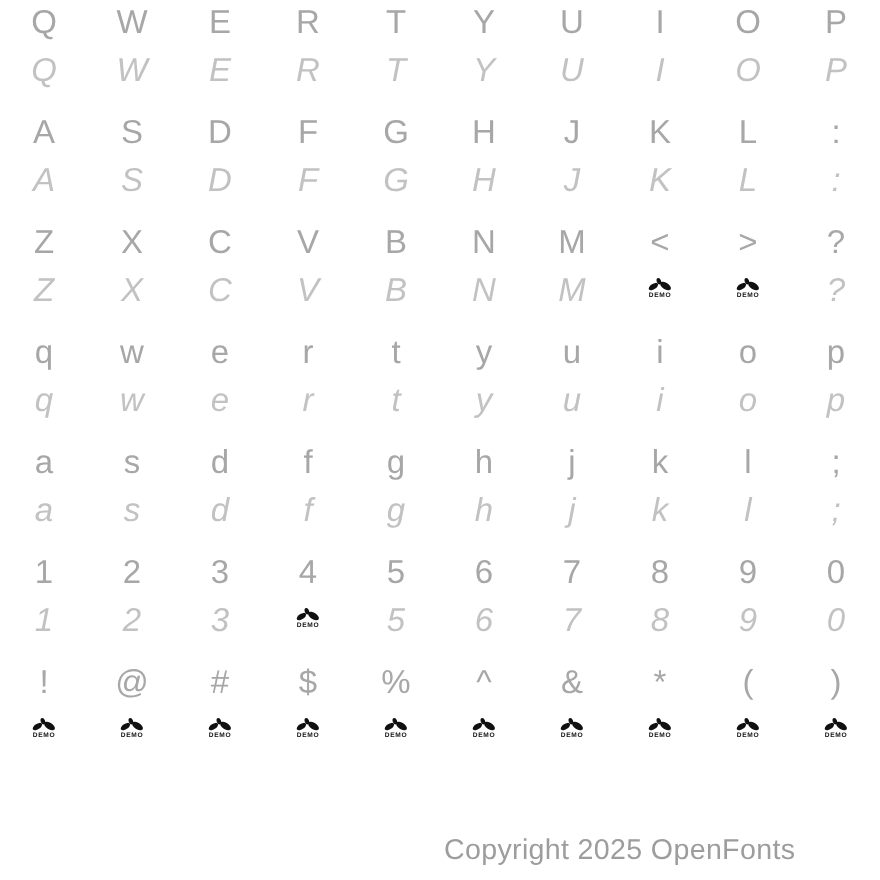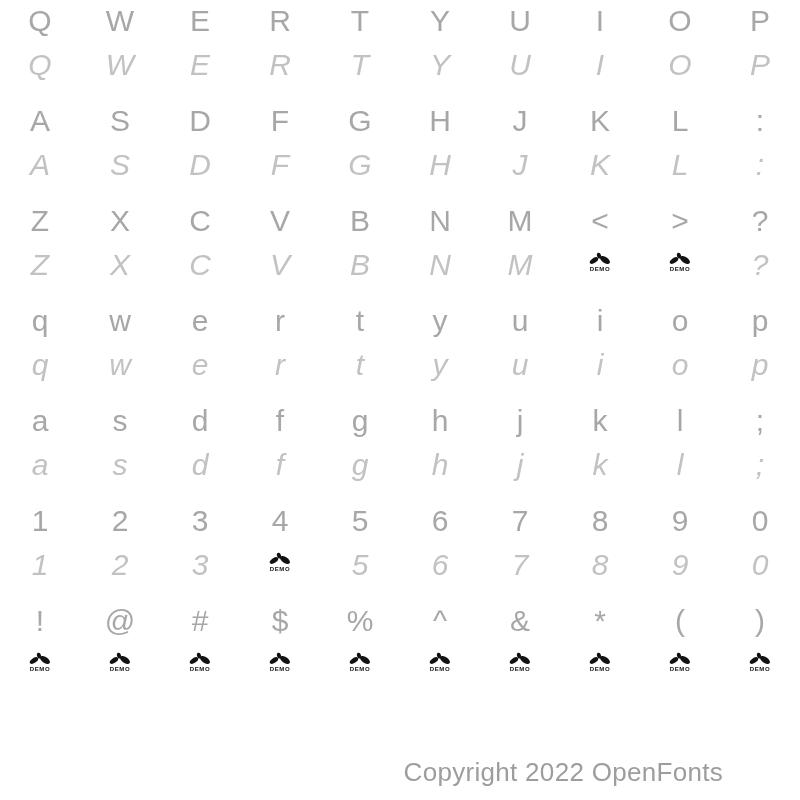--- a/index.html
+++ b/index.html
@@ -374,13 +374,13 @@
               <ellipse cx="16" cy="8" rx="5.6" ry="2.9" transform="rotate(33 16 8)"></ellipse>
               <ellipse cx="10" cy="3.6" rx="2" ry="3" transform="rotate(-18 10 3.6)"></ellipse>
             </g>
           </svg>
           <span class="demo-label">DEMO</span>
         </span>
       </span>
     </div>
   </div>
 
-<div class="footer">Copyright 2022 OpenFonts</div>
+<div class="footer">Copyright 2025 OpenFonts</div>
 
 </body></html>

